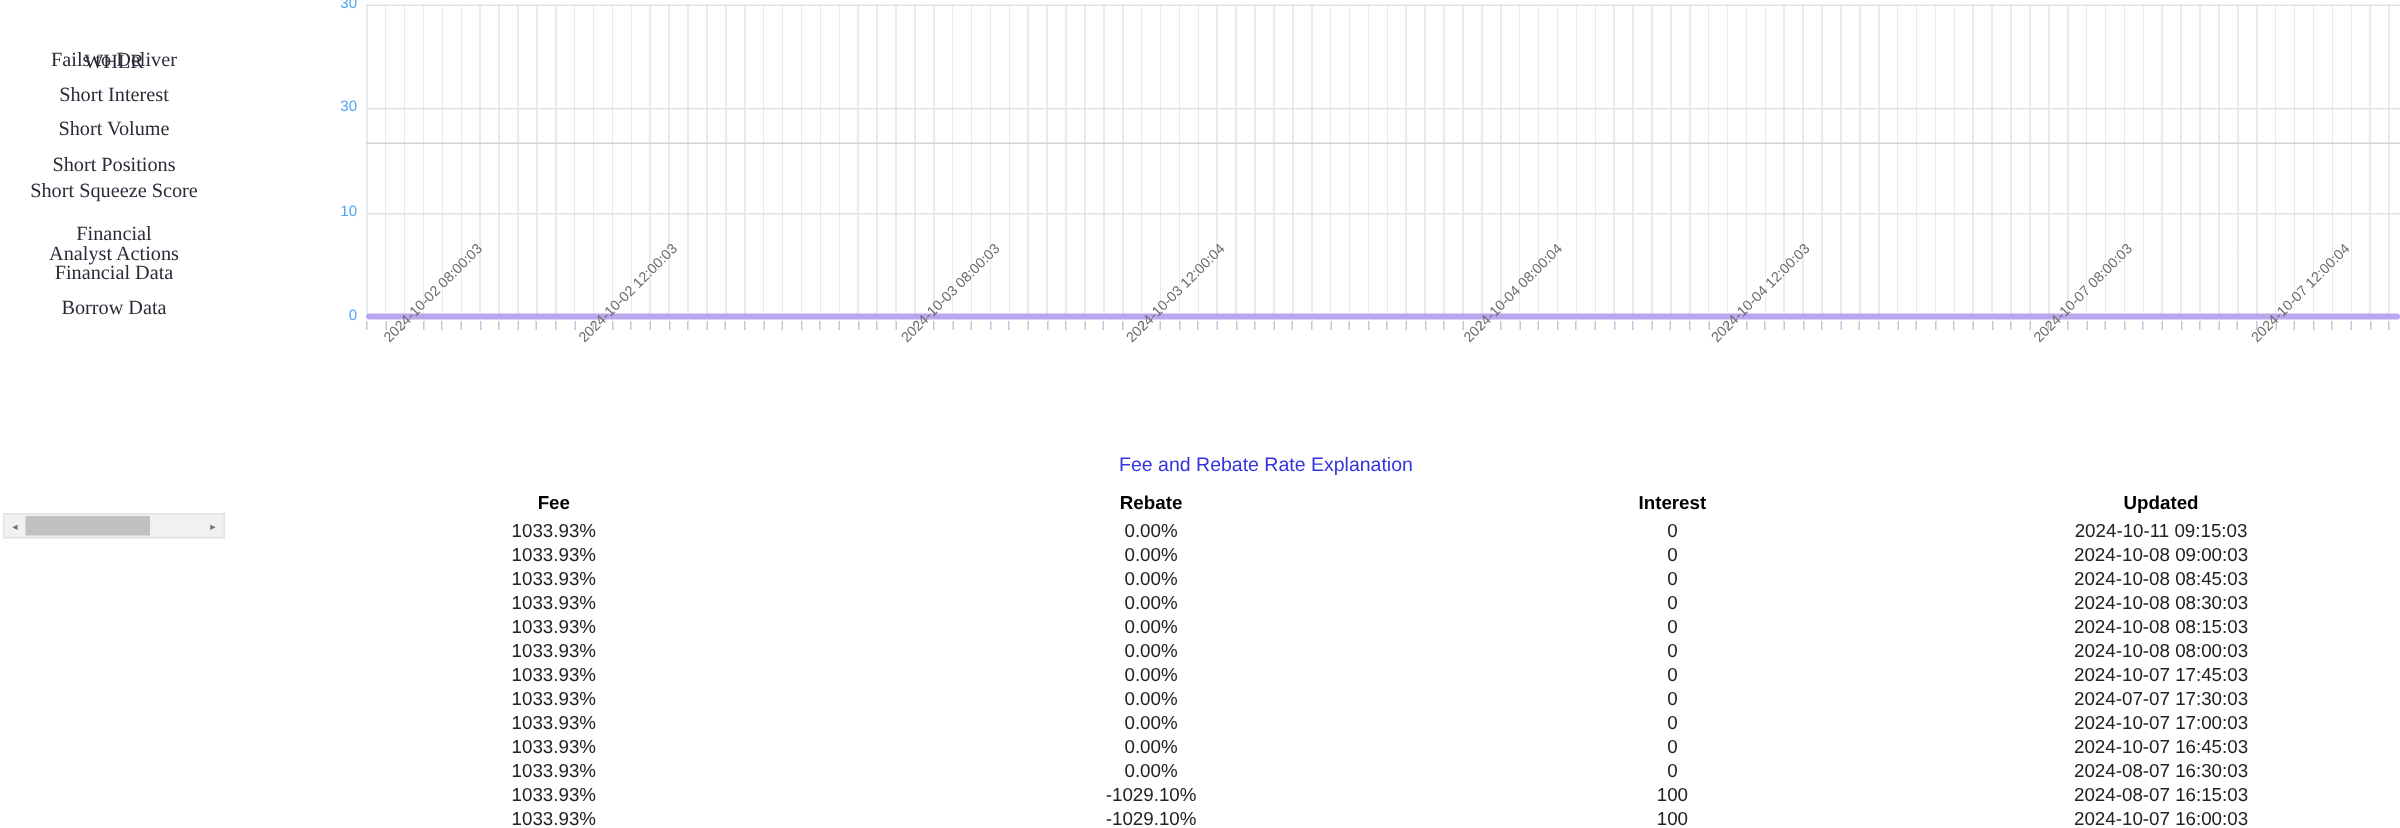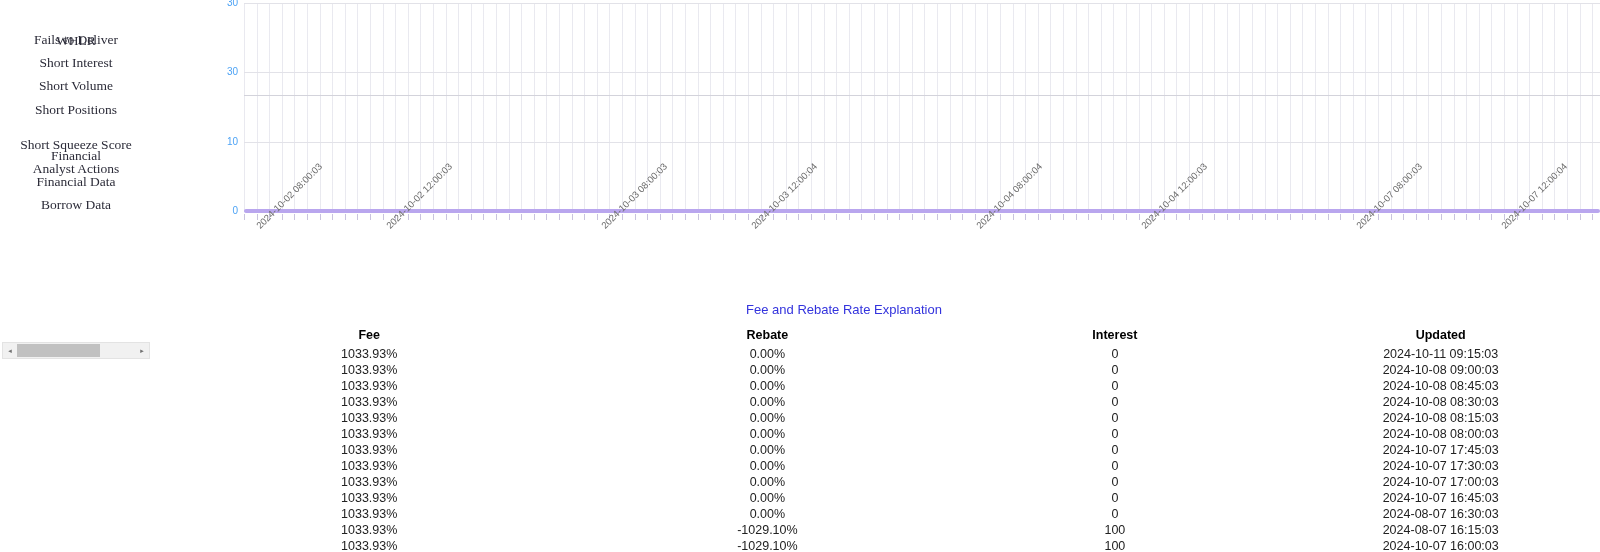--- a/index.html
+++ b/index.html
@@ -185,21 +185,21 @@
 </style>
 </head>
 <body>
 
 <div id="sidebar">
     <div class="nav-item" style="position: absolute; top: 10px; left: 0px; margin-top: 24px;"><span>WHLR</span></div>
     <div class="nav-item" style="position: absolute; top: 33px; left: 0px;"><span>Fails to Deliver</span></div>
     <div class="nav-item" style="position: absolute; top: 56px; left: 0px;"><span>Short Interest</span></div>
     <div class="nav-item" style="position: absolute; top: 79px; left: 0px;"><span>Short Volume</span></div>
     <div class="nav-item" style="position: absolute; top: 103px; left: 0px;"><span>Short Positions</span></div>
-    <div class="nav-item" style="position: absolute; top: 138px; left: 0px;"><span>Short Squeeze Score</span></div>
+    <div class="nav-item" style="position: absolute; top: 120px; left: 0px;"><span>Short Squeeze Score</span></div>
     <div class="nav-item" style="position: absolute; top: 149px; left: 0px;"><span>Financial</span></div>
     <div class="nav-item" style="position: absolute; top: 162px; left: 0px;"><span>Analyst Actions</span></div>
     <div class="nav-item" style="position: absolute; top: 175px; left: 0px;"><span>Financial Data</span></div>
     <div class="nav-item" style="position: absolute; top: 198px; left: 0px;"><span>Borrow Data</span></div>
   </div>
 
 <div id="left-scrollbar">
   <div class="sb-arrow">◂</div>
   <div class="sb-track">
     <div class="sb-thumb"></div>
@@ -391,21 +391,21 @@
       <tr>
         <td class="col-fee">1033.93%</td>
         <td class="col-rebate">0.00%</td>
         <td class="col-avail">0</td>
         <td class="col-updated">2024-10-07 17:45:03</td>
       </tr>
       <tr>
         <td class="col-fee">1033.93%</td>
         <td class="col-rebate">0.00%</td>
         <td class="col-avail">0</td>
-        <td class="col-updated">2024-10-07 17:30:03</td>
+        <td class="col-updated">2024-07-07 17:30:03</td>
       </tr>
       <tr>
         <td class="col-fee">1033.93%</td>
         <td class="col-rebate">0.00%</td>
         <td class="col-avail">0</td>
         <td class="col-updated">2024-10-07 17:00:03</td>
       </tr>
       <tr>
         <td class="col-fee">1033.93%</td>
         <td class="col-rebate">0.00%</td>

